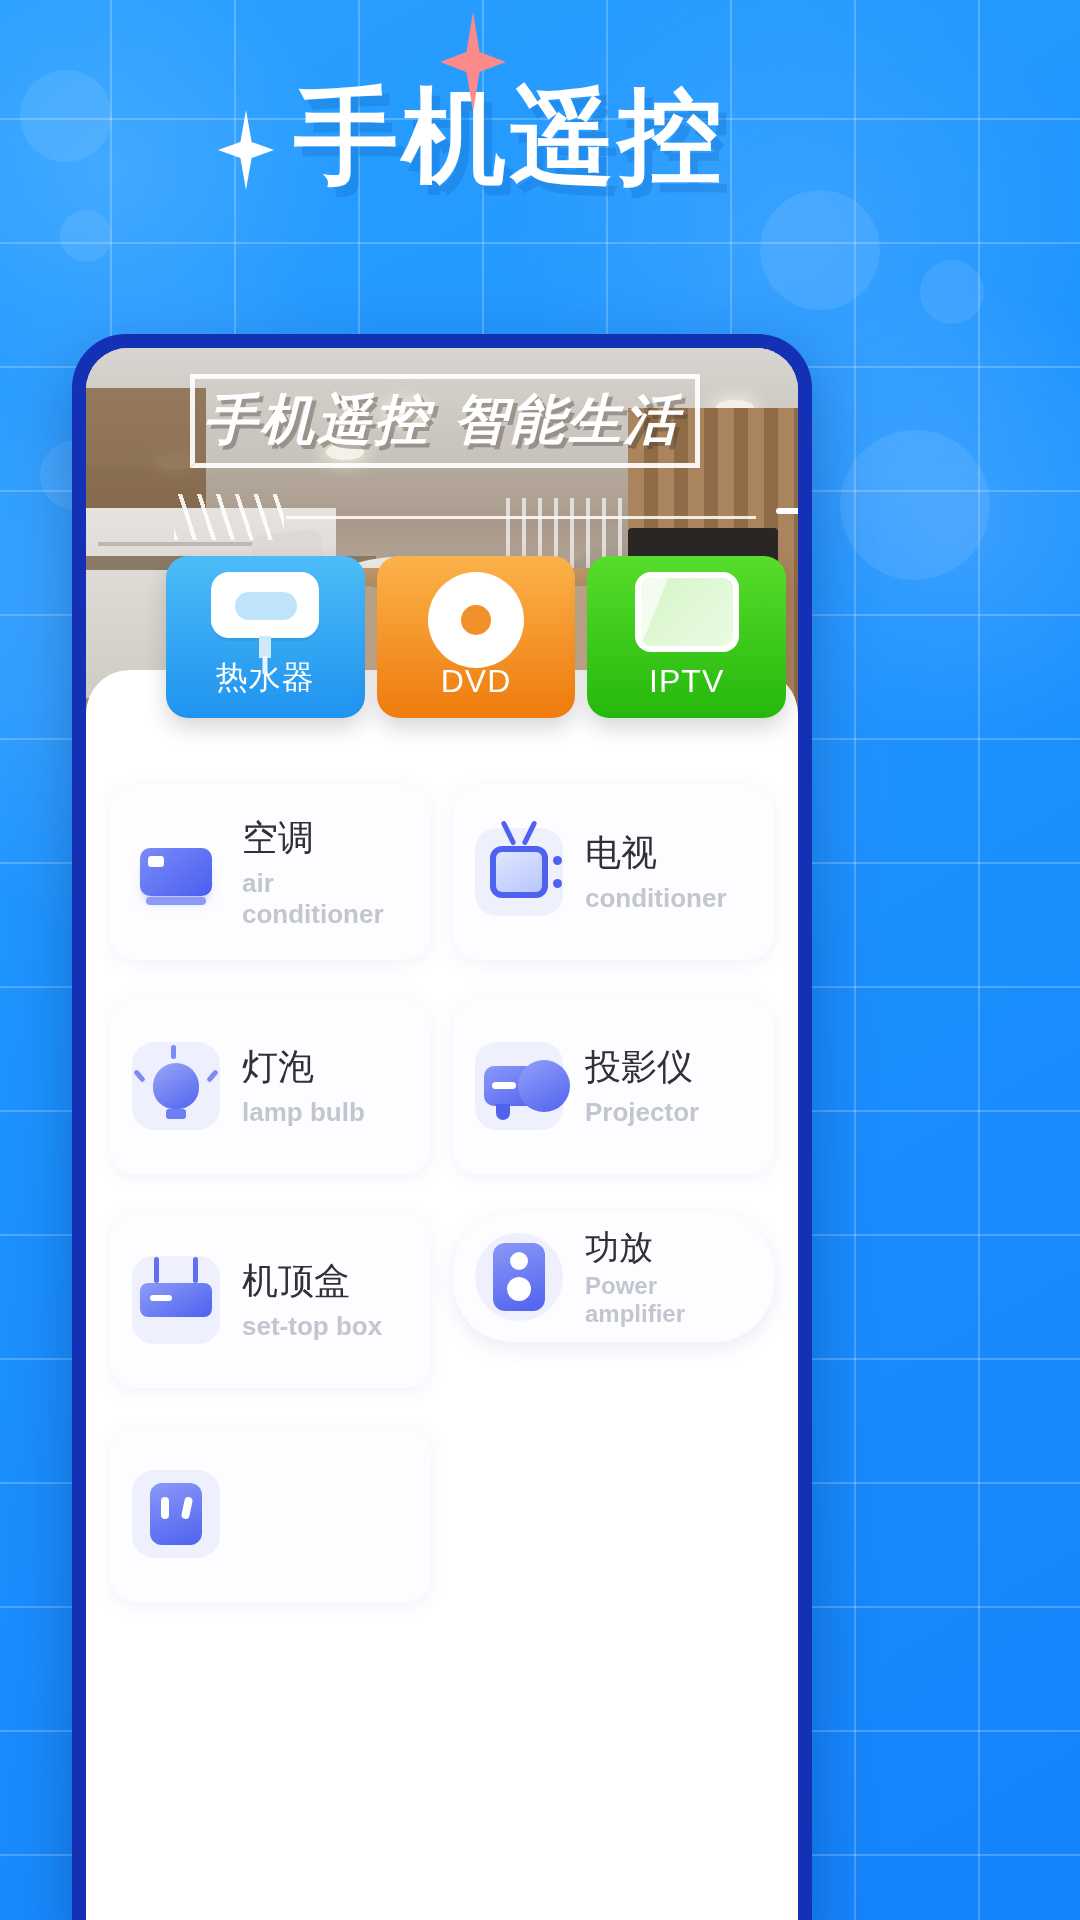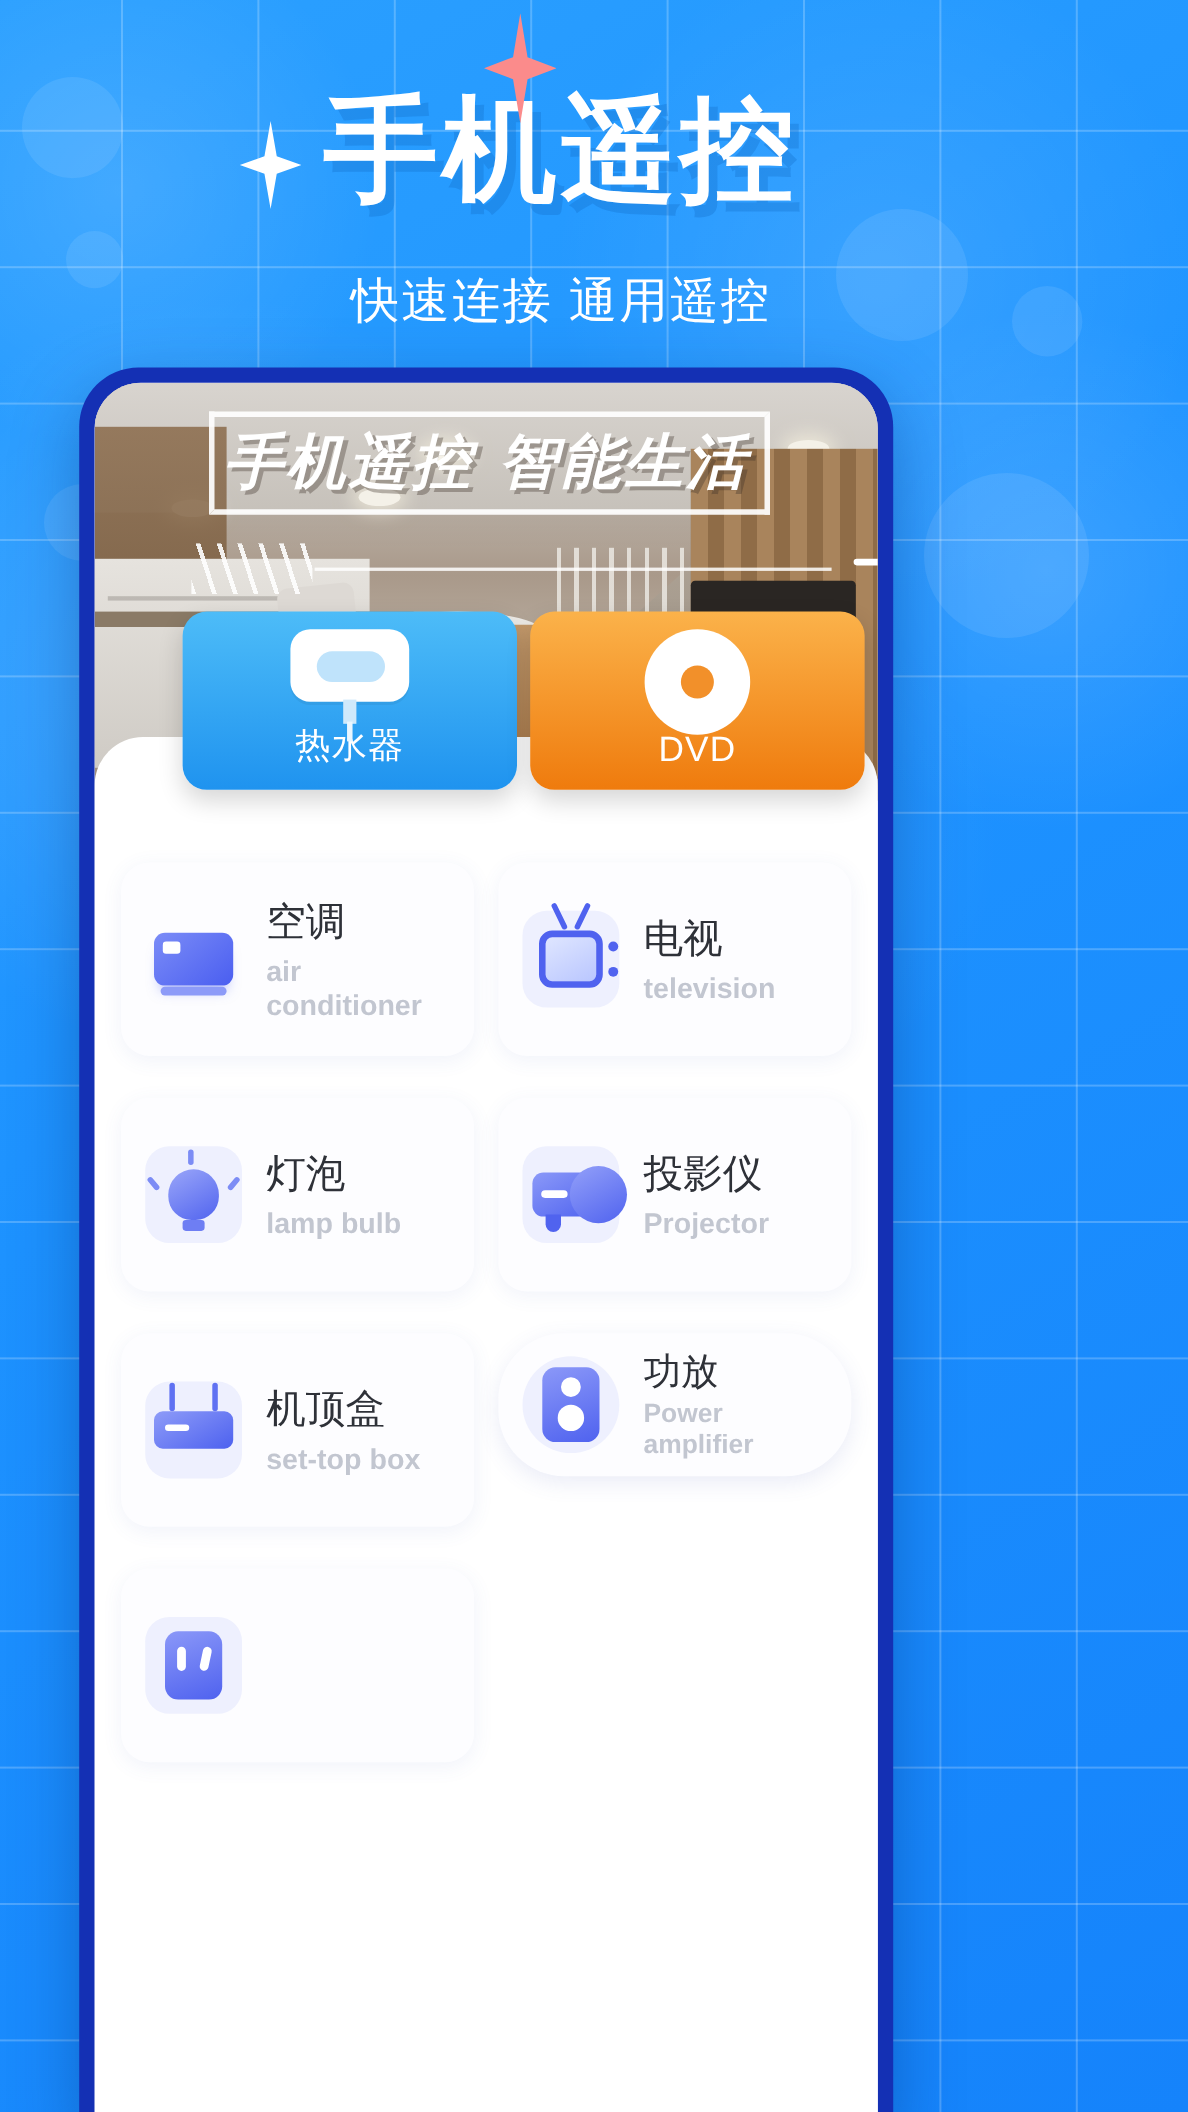--- a/index.html
+++ b/index.html
@@ -249,21 +249,20 @@
 <div class="header">
   <div class="title-row">
     <span class="spark spark-pink">
         <i></i>
       </span>
     <span class="spark spark-white">
         <i></i>
       </span>
     <div class="page-title">手机遥控</div>
   </div>
-  <div class="page-subtitle">快速连接 通用遥控</div>
 </div>
 
 <div class="phone">
   <div class="screen">
 
     <div class="hero">
       <div class="room">
         <div class="ceiling"></div>
         <div class="light" style="left:300px;top:56px;"></div>
         <div class="light" style="left:240px;top:96px;"></div>
@@ -307,20 +306,26 @@
 
       <div class="tile" style="background:linear-gradient(180deg,#fbb24a,#ef7b0d);">
         <div class="tile-ico">
           <div class="disc">
               <div class="disc-hole"></div>
             </div>
         </div>
         <div class="tile-label">DVD</div>
       </div>
 
+      <div class="tile" style="background:linear-gradient(180deg,#57dd2c,#25b80c);">
+        <div class="tile-ico">
+          <div class="iptv"></div>
+        </div>
+        <div class="tile-label">IPTV</div>
+      </div>
 
     </div>
 
     <div class="devices">
       <div class="dev-cols">
 
         <div class="col">
 
           <div class="dev-card">
             <div class="dev-icon plain">
@@ -377,21 +382,21 @@
                 <div class="g-tv">
                   <span class="ant1"></span>
                     <span class="ant2"></span>
                   <span class="knob k1"></span>
                     <span class="knob k2"></span>
                 </div>
               </div>
             </div>
             <div class="dev-text">
               <span class="dev-cn">电视</span>
-              <span class="dev-en">television</span>
+              <span class="dev-en">conditioner</span>
             </div>
           </div>
 
           <div class="dev-card">
             <div class="dev-icon">
               <div class="g-proj">
                   <div class="lens"></div>
                 </div>
             </div>
             <div class="dev-text">

